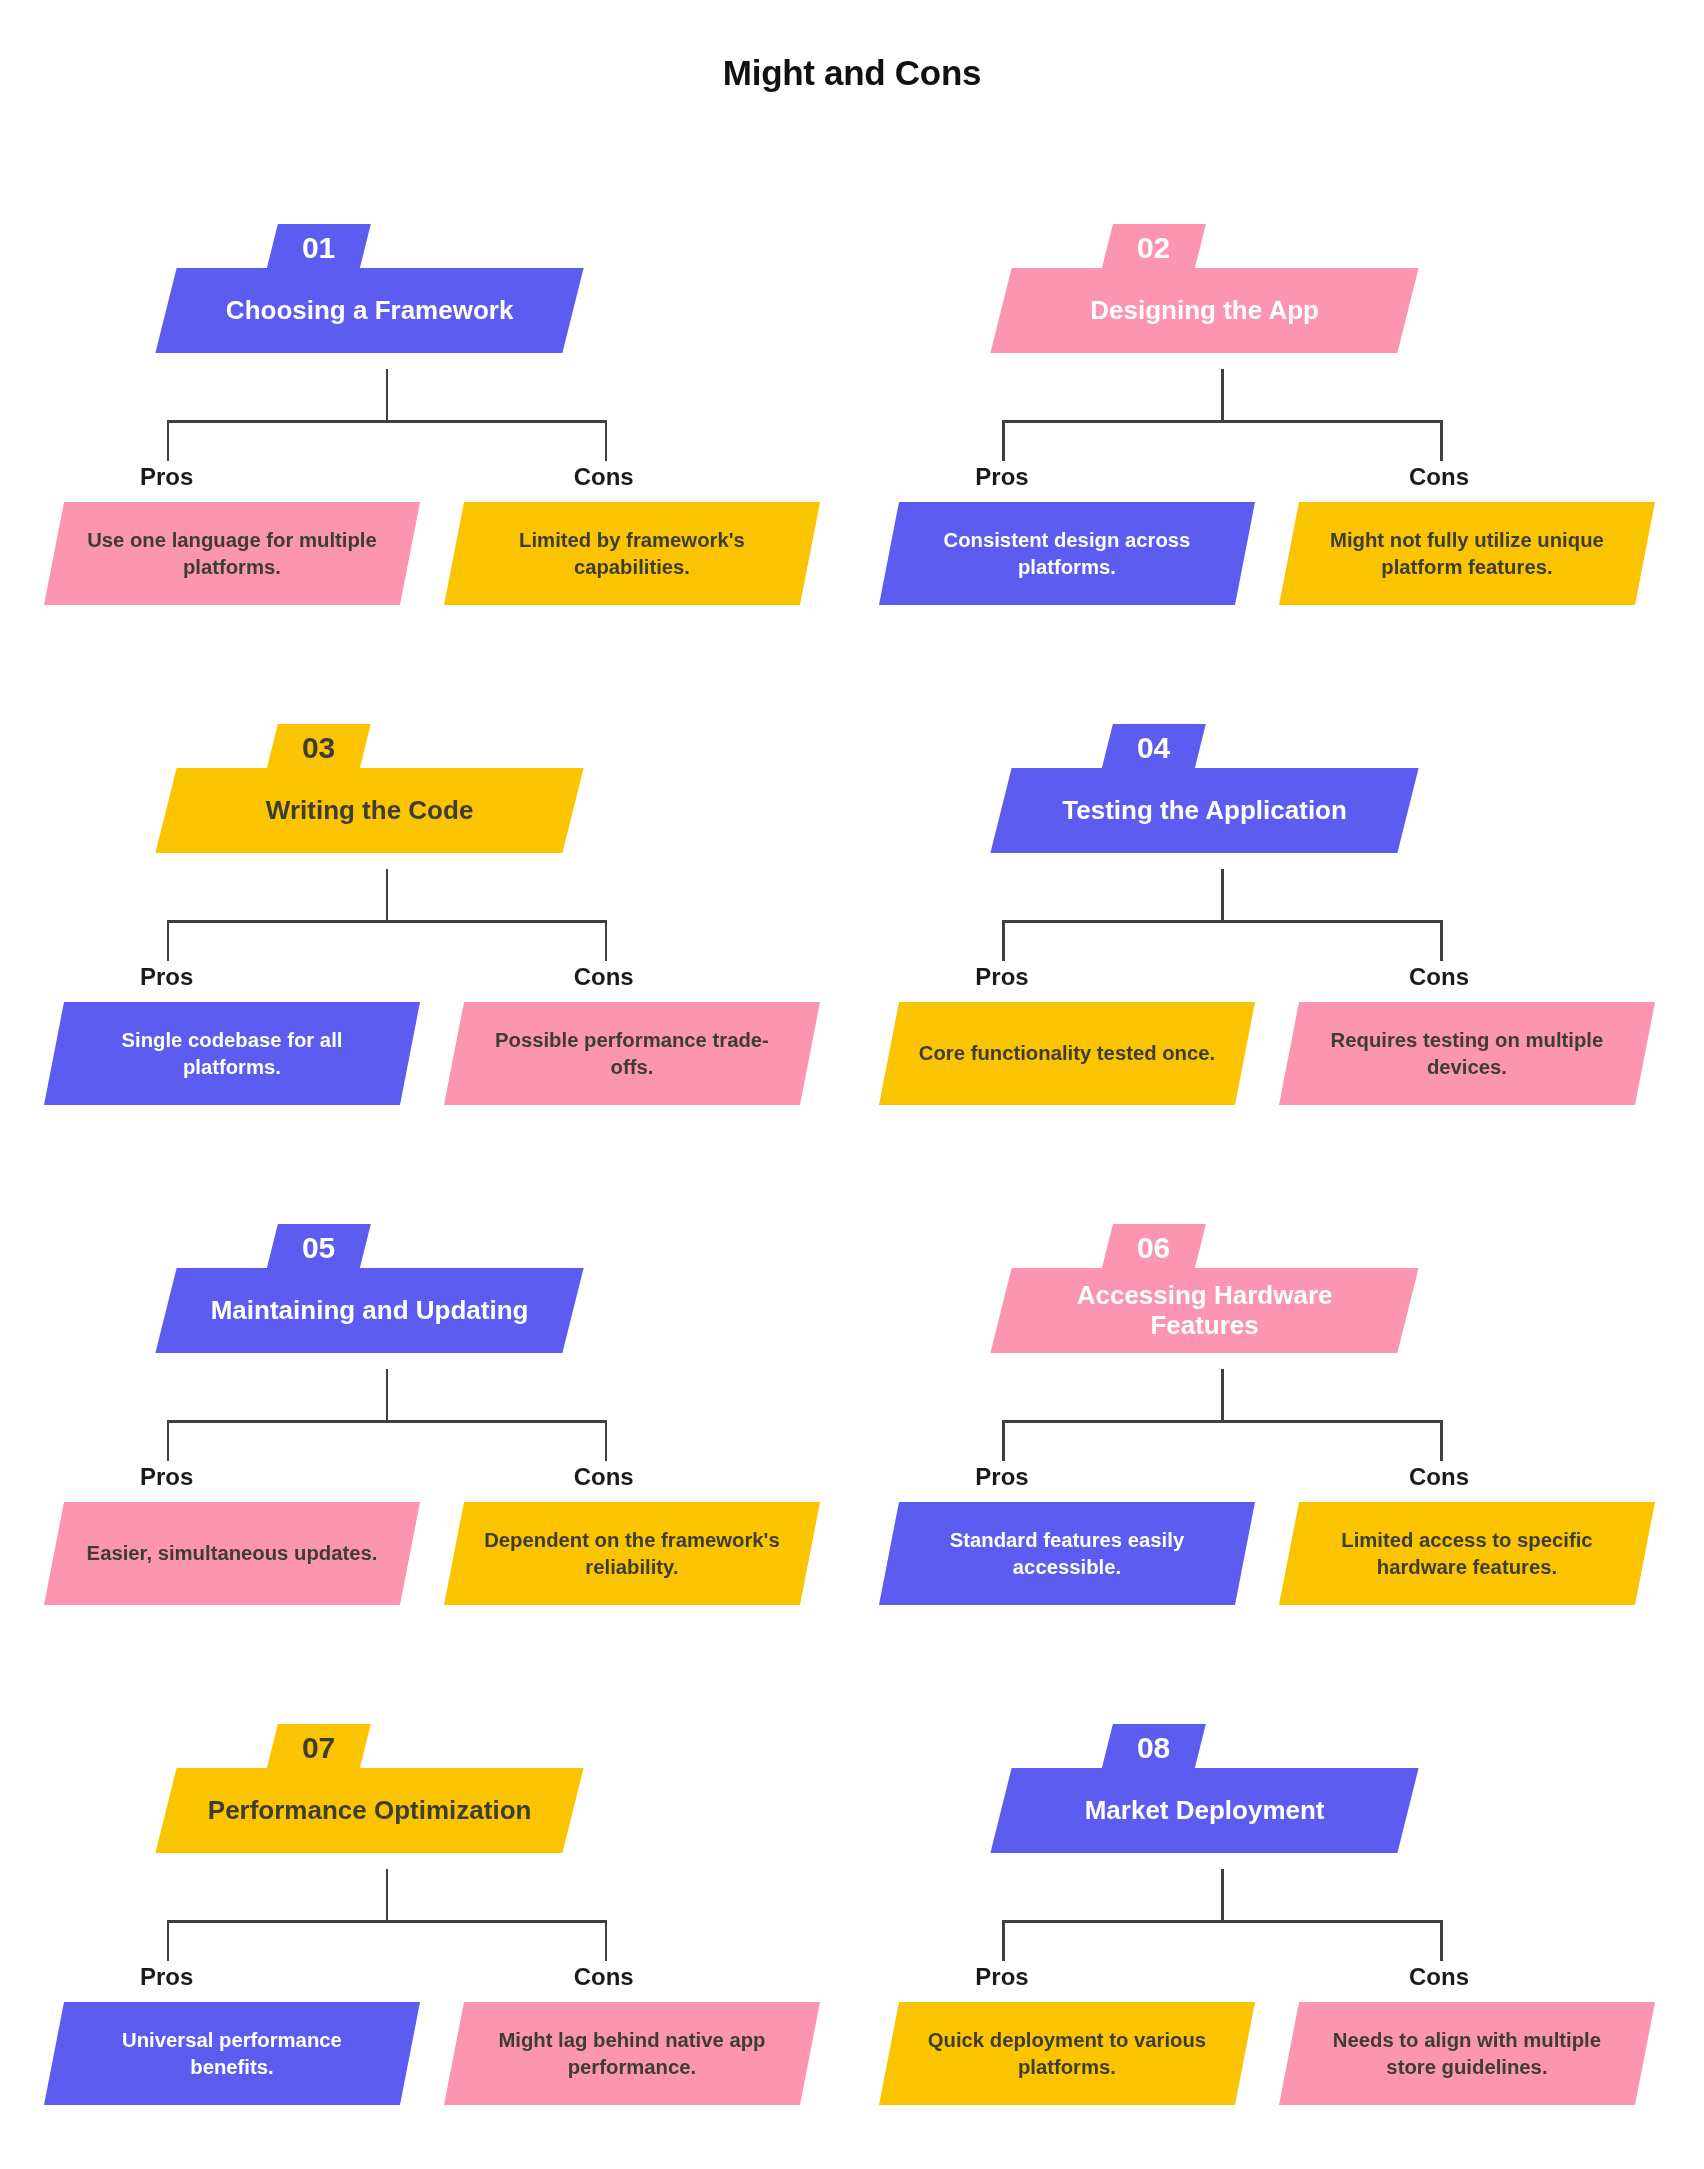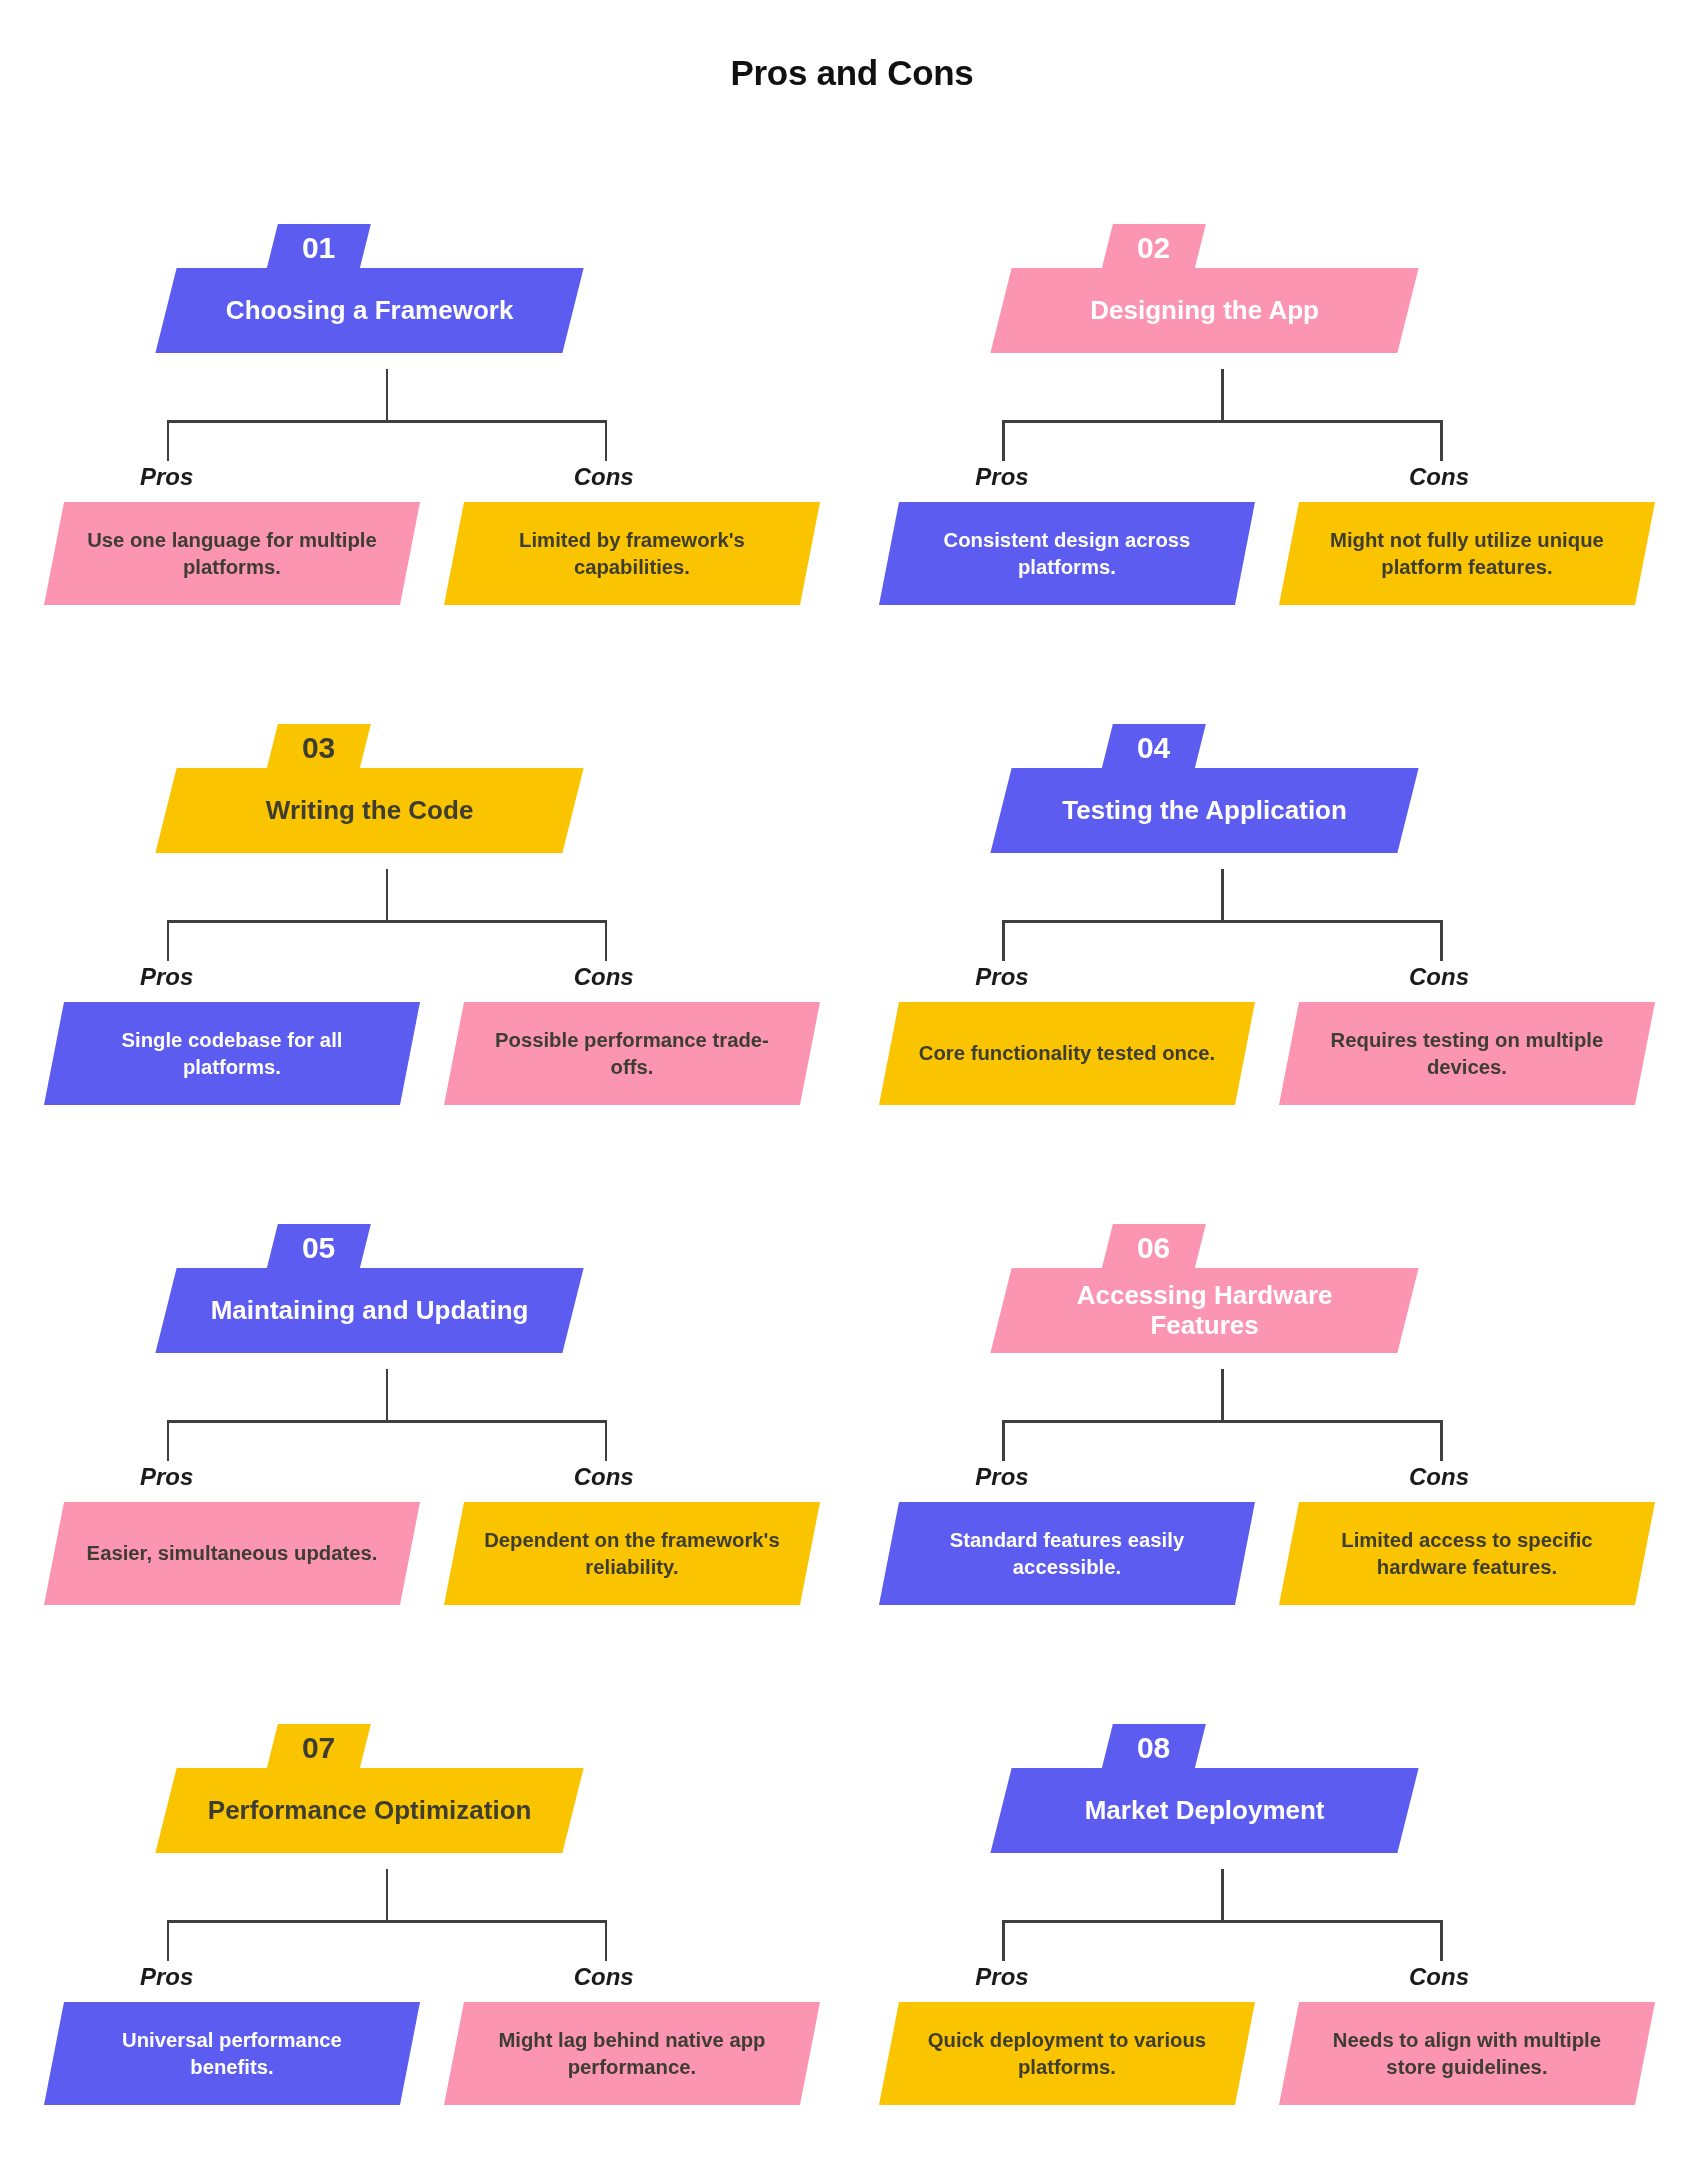--- a/index.html
+++ b/index.html
@@ -66,21 +66,21 @@
     background:#3f3f3f;
   }
   .conn-leg { position:absolute; top:51px; width:2.5px; height:41px; background:#3f3f3f; }
   .conn-leg.l { left:154px; }
   .conn-leg.r { left:592px; }
 
   
   .pc-labels { position:absolute; top:253px; left:0; width:835px; height:34px; }
   .pc-label {
     position:absolute; width:186px; text-align:center;
-    font-size:24px; font-weight:bold; color:#1b1b1b;font-style:italic;
+    font-size:24px; font-weight:bold; color:#1b1b1b;
   }
   .pc-label.l { left:61px; }
   .pc-label.r { left:498px; }
 
   .pc-boxes { position:absolute; top:292px; left:0; width:835px; height:110px; }
   .pc-box {
     position:absolute; top:0; width:356px; height:103px;
     transform:skewX(-11deg);
     display:flex; align-items:center; justify-content:center;
   }
@@ -92,21 +92,21 @@
     font-size:20.3px; font-weight:bold; line-height:1.32;
     text-align:center; padding:0 29px;
   }
 </style>
 </head>
 <body>
 
 <div class="page">
 
   <div class="title-block">
-    <div class="sub-title">Pros and Cons</div>
+    <div class="sub-title">Might and Cons</div>
   </div>
 
   <div class="grid" id="grid">
       <div class="row">
         <div class="card left">
           <div class="header-wrap">
             <div class="num-tab" style="background: rgb(92, 92, 240);">
               <span style="color: rgb(255, 255, 255);">01</span>
             </div>
             <div class="title-bar" style="background: rgb(92, 92, 240);">

